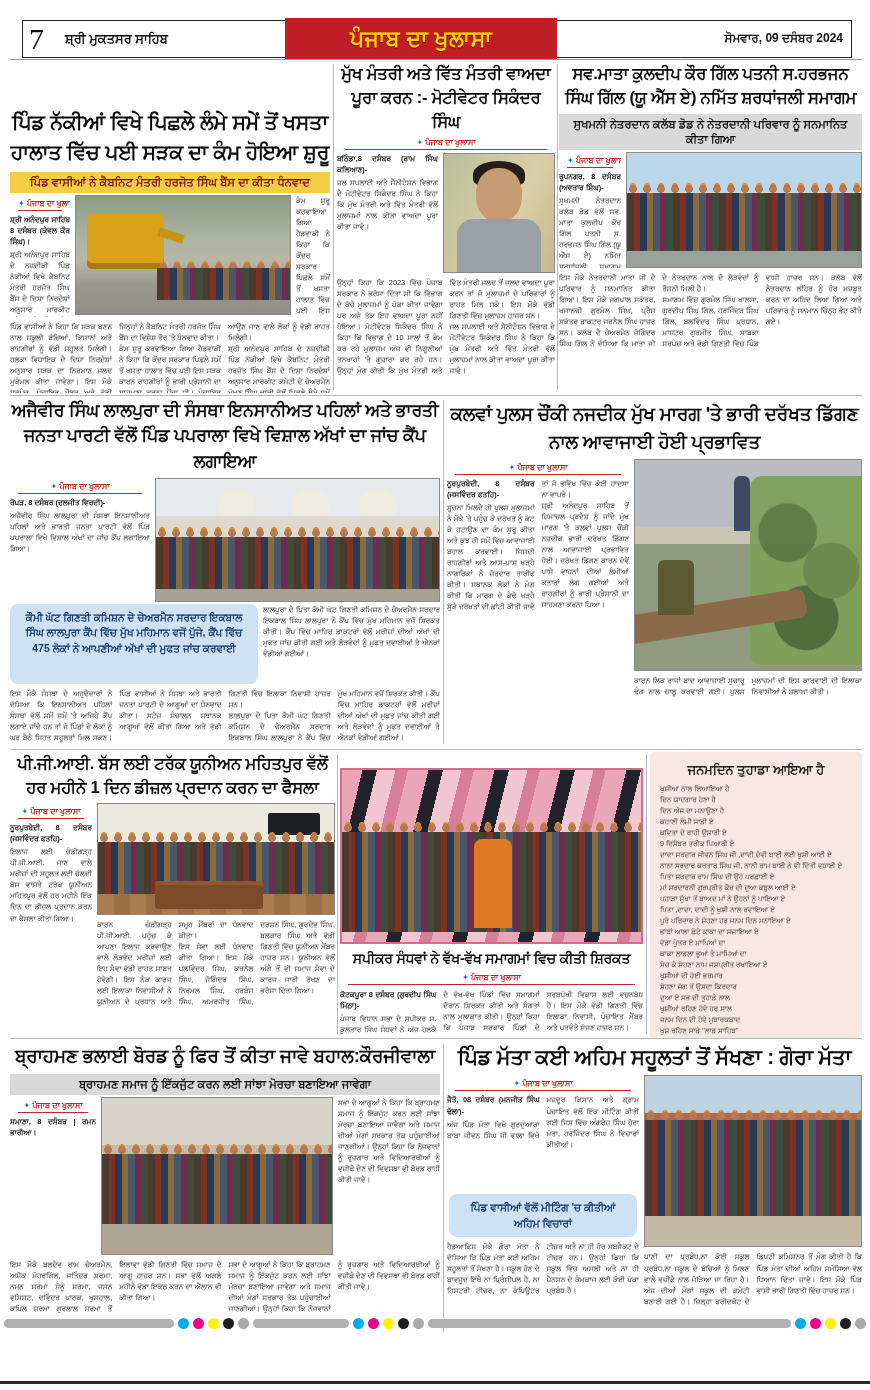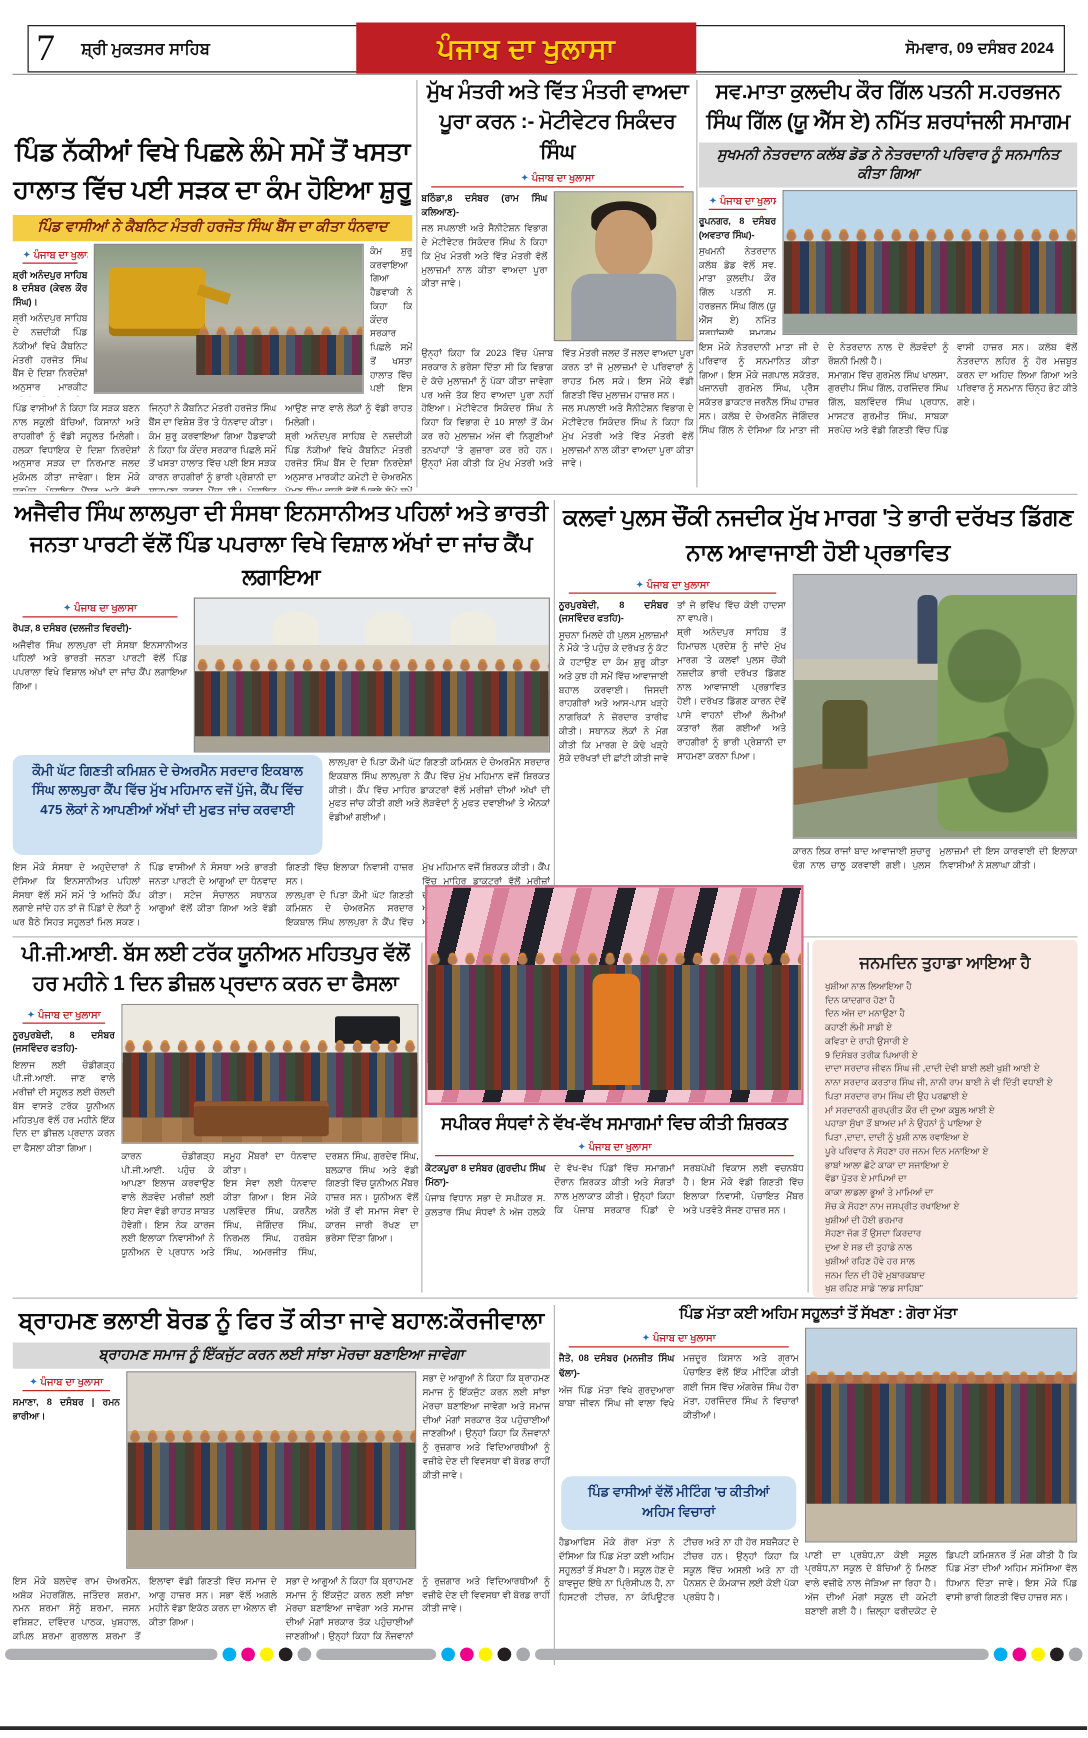--- a/index.html
+++ b/index.html
@@ -18,21 +18,21 @@
   .vrule{position:absolute;width:1px;background:#b9b9b9;}
   .hrule{position:absolute;height:1px;background:#b9b9b9;}
 
   
   .art{position:absolute;overflow:hidden;}
   .hl{margin:0;color:#0c0c0c;font-weight:800;text-align:center;letter-spacing:-0.2px;}
   .hl-xl{font-size:20.5px;line-height:1.48;margin-top:45px;}
   .hl-lg{font-size:18.5px;line-height:1.5;}
   .hl-md{font-size:16.5px;line-height:1.45;}
   .hl-sm{font-size:14px;line-height:1.4;}
-  .band{margin-top:4px;padding:3px 4px;font-weight:800;text-align:center;font-size:11.5px;line-height:1.3;font-style:italic;}
+  .band{margin-top:4px;padding:3px 4px;font-weight:800;text-align:center;font-size:11.5px;line-height:1.3;}
   .band-yellow{background:#f5cd45;color:#7a150d;}
   .band-gray{background:#d9d9d9;color:#111;}
   .byl{text-align:center;font-size:8px;font-weight:800;color:#c0272d;padding:2px 0 1px;border-bottom:1.5px solid #c0272d;margin:2px 8px 3px;white-space:nowrap;}
   .byl .star{color:#2b6cb8;font-size:8px;}
   .dl{margin:0 0 2px;font-size:7.4px;font-weight:700;color:#111;line-height:1.5;text-align:justify;}
   .bt{margin:0;font-size:7.3px;color:#222;line-height:1.52;text-align:justify;}
   .txtcol{overflow:hidden;}
   .body-flex{display:flex;gap:5px;margin-top:2px;}
   .cols{column-gap:7px;overflow:hidden;margin-top:4px;}
   .hbox{background:#cfe2f4;color:#16396f;font-weight:800;text-align:center;border-radius:8px;padding:6px 8px;font-size:10.5px;line-height:1.45;}
@@ -233,21 +233,21 @@
           <div class="desk"></div>
         </div>
         <div class="cols" style="column-count:3;height:98px">
           <p class="bt">ਕਾਰਨ ਚੰਡੀਗੜ੍ਹ ਪੀ.ਜੀ.ਆਈ. ਪਹੁੰਚ ਕੇ ਆਪਣਾ ਇਲਾਜ ਕਰਵਾਉਣ ਵਾਲੇ ਲੋੜਵੰਦ ਮਰੀਜ਼ਾਂ ਲਈ ਇਹ ਸੇਵਾ ਵੱਡੀ ਰਾਹਤ ਸਾਬਤ ਹੋਵੇਗੀ। ਇਸ ਨੇਕ ਕਾਰਜ ਲਈ ਇਲਾਕਾ ਨਿਵਾਸੀਆਂ ਨੇ ਯੂਨੀਅਨ ਦੇ ਪ੍ਰਧਾਨ ਅਤੇ ਸਮੂਹ ਮੈਂਬਰਾਂ ਦਾ ਧੰਨਵਾਦ ਕੀਤਾ।</p>
           <p class="bt">ਇਸ ਸੇਵਾ ਲਈ ਧੰਨਵਾਦ ਕੀਤਾ ਗਿਆ। ਇਸ ਮੌਕੇ ਪਲਵਿੰਦਰ ਸਿੰਘ, ਕਰਨੈਲ ਸਿੰਘ, ਜੋਗਿੰਦਰ ਸਿੰਘ, ਨਿਰਮਲ ਸਿੰਘ, ਹਰਬੰਸ ਸਿੰਘ, ਅਮਰਜੀਤ ਸਿੰਘ, ਦਰਸ਼ਨ ਸਿੰਘ, ਗੁਰਦੇਵ ਸਿੰਘ, ਬਲਕਾਰ ਸਿੰਘ ਅਤੇ ਵੱਡੀ ਗਿਣਤੀ ਵਿੱਚ ਯੂਨੀਅਨ ਮੈਂਬਰ ਹਾਜ਼ਰ ਸਨ। ਯੂਨੀਅਨ ਵੱਲੋਂ ਅੱਗੇ ਤੋਂ ਵੀ ਸਮਾਜ ਸੇਵਾ ਦੇ ਕਾਰਜ ਜਾਰੀ ਰੱਖਣ ਦਾ ਭਰੋਸਾ ਦਿੱਤਾ ਗਿਆ।</p>
         </div>
       </div>
     </div>
   </section>
 
-  <section class="art" style="left:340px;top:708px;width:303px;height:283px">
+  <section class="art" style="left:340px;top:768px;width:303px;height:283px">
     <div class="photo p-speaker" style="width:100%;height:176px;box-sizing:border-box;border:2px solid #d96a8c">
       <div class="heads" style="top:52px"></div>
       <div class="crowd" style="top:62px;height:100px"></div>
       <div class="vest"></div>
     </div>
     <h1 class="hl hl-sm" style="margin-top:5px">ਸਪੀਕਰ ਸੰਧਵਾਂ ਨੇ ਵੱਖ-ਵੱਖ ਸਮਾਗਮਾਂ ਵਿਚ ਕੀਤੀ ਸ਼ਿਰਕਤ</h1>
     <div class="byl"><span class="star">✦</span> <span>ਪੰਜਾਬ ਦਾ ਖੁਲਾਸਾ</span></div>
     <div class="cols" style="column-count:3;height:58px">
       <p class="dl">ਕੋਟਕਪੂਰਾ 8 ਦਸੰਬਰ (ਗੁਰਦੀਪ ਸਿੰਘ ਮਿੱਠਾ)-</p>
       <p class="bt">ਪੰਜਾਬ ਵਿਧਾਨ ਸਭਾ ਦੇ ਸਪੀਕਰ ਸ. ਕੁਲਤਾਰ ਸਿੰਘ ਸੰਧਵਾਂ ਨੇ ਅੱਜ ਹਲਕੇ ਦੇ ਵੱਖ-ਵੱਖ ਪਿੰਡਾਂ ਵਿੱਚ ਸਮਾਗਮਾਂ ਦੌਰਾਨ ਸ਼ਿਰਕਤ ਕੀਤੀ ਅਤੇ ਸੰਗਤਾਂ ਨਾਲ ਮੁਲਾਕਾਤ ਕੀਤੀ। ਉਨ੍ਹਾਂ ਕਿਹਾ ਕਿ ਪੰਜਾਬ ਸਰਕਾਰ ਪਿੰਡਾਂ ਦੇ ਸਰਬਪੱਖੀ ਵਿਕਾਸ ਲਈ ਵਚਨਬੱਧ ਹੈ। ਇਸ ਮੌਕੇ ਵੱਡੀ ਗਿਣਤੀ ਵਿੱਚ ਇਲਾਕਾ ਨਿਵਾਸੀ, ਪੰਚਾਇਤ ਮੈਂਬਰ ਅਤੇ ਪਤਵੰਤੇ ਸੱਜਣ ਹਾਜ਼ਰ ਸਨ।</p>
@@ -299,21 +299,21 @@
         <p class="bt">ਸਭਾ ਦੇ ਆਗੂਆਂ ਨੇ ਕਿਹਾ ਕਿ ਬ੍ਰਾਹਮਣ ਸਮਾਜ ਨੂੰ ਇੱਕਜੁੱਟ ਕਰਨ ਲਈ ਸਾਂਝਾ ਮੋਰਚਾ ਬਣਾਇਆ ਜਾਵੇਗਾ ਅਤੇ ਸਮਾਜ ਦੀਆਂ ਮੰਗਾਂ ਸਰਕਾਰ ਤੱਕ ਪਹੁੰਚਾਈਆਂ ਜਾਣਗੀਆਂ। ਉਨ੍ਹਾਂ ਕਿਹਾ ਕਿ ਨੌਜਵਾਨਾਂ ਨੂੰ ਰੁਜ਼ਗਾਰ ਅਤੇ ਵਿਦਿਆਰਥੀਆਂ ਨੂੰ ਵਜ਼ੀਫੇ ਦੇਣ ਦੀ ਵਿਵਸਥਾ ਵੀ ਬੋਰਡ ਰਾਹੀਂ ਕੀਤੀ ਜਾਵੇ।</p>
       </div>
     </div>
     <div class="cols" style="column-count:4;height:74px">
       <p class="bt">ਇਸ ਮੌਕੇ ਬਲਦੇਵ ਰਾਮ ਚੇਅਰਮੈਨ, ਅਸ਼ੋਕ ਮੋਹਰਗਿੱਲ, ਜਤਿੰਦਰ ਸ਼ਰਮਾ, ਨਮਨ ਸ਼ਰਮਾ ਸੋਨੂੰ ਸ਼ਰਮਾ, ਜਸਨ ਵਸ਼ਿਸ਼ਟ, ਦਵਿੰਦਰ ਪਾਠਕ, ਖੁਸ਼ਹਾਲ, ਕਪਿਲ ਸ਼ਰਮਾ ਗੁਰਲਾਲ ਸ਼ਰਮਾ ਤੋਂ ਇਲਾਵਾ ਵੱਡੀ ਗਿਣਤੀ ਵਿੱਚ ਸਮਾਜ ਦੇ ਆਗੂ ਹਾਜ਼ਰ ਸਨ। ਸਭਾ ਵੱਲੋਂ ਅਗਲੇ ਮਹੀਨੇ ਵੱਡਾ ਇਕੱਠ ਕਰਨ ਦਾ ਐਲਾਨ ਵੀ ਕੀਤਾ ਗਿਆ।</p>
       <p class="bt">ਸਭਾ ਦੇ ਆਗੂਆਂ ਨੇ ਕਿਹਾ ਕਿ ਬ੍ਰਾਹਮਣ ਸਮਾਜ ਨੂੰ ਇੱਕਜੁੱਟ ਕਰਨ ਲਈ ਸਾਂਝਾ ਮੋਰਚਾ ਬਣਾਇਆ ਜਾਵੇਗਾ ਅਤੇ ਸਮਾਜ ਦੀਆਂ ਮੰਗਾਂ ਸਰਕਾਰ ਤੱਕ ਪਹੁੰਚਾਈਆਂ ਜਾਣਗੀਆਂ। ਉਨ੍ਹਾਂ ਕਿਹਾ ਕਿ ਨੌਜਵਾਨਾਂ ਨੂੰ ਰੁਜ਼ਗਾਰ ਅਤੇ ਵਿਦਿਆਰਥੀਆਂ ਨੂੰ ਵਜ਼ੀਫੇ ਦੇਣ ਦੀ ਵਿਵਸਥਾ ਵੀ ਬੋਰਡ ਰਾਹੀਂ ਕੀਤੀ ਜਾਵੇ।</p>
     </div>
   </section>
 
   <section class="art" style="left:447px;top:1042px;width:415px;height:290px">
-    <h1 class="hl hl-md" style="font-size:12px">ਪਿੰਡ ਮੱਤਾ ਕਈ ਅਹਿਮ ਸਹੂਲਤਾਂ ਤੋਂ ਸੱਖਣਾ : ਗੋਰਾ ਮੱਤਾ</h1>
+    <h1 class="hl hl-md" style="font-size:21px">ਪਿੰਡ ਮੱਤਾ ਕਈ ਅਹਿਮ ਸਹੂਲਤਾਂ ਤੋਂ ਸੱਖਣਾ : ਗੋਰਾ ਮੱਤਾ</h1>
     <div class="body-flex" style="height:254px;margin-top:3px">
       <div class="txtcol" style="width:192px">
         <div class="byl"><span class="star">✦</span> <span>ਪੰਜਾਬ ਦਾ ਖੁਲਾਸਾ</span></div>
         <div class="cols" style="column-count:2;height:96px;margin-top:0">
           <p class="dl">ਜੈਤੋ, 08 ਦਸੰਬਰ (ਮਨਜੀਤ ਸਿੰਘ ਢੱਲਾ)-</p>
           <p class="bt">ਅੱਜ ਪਿੰਡ ਮੱਤਾ ਵਿਖੇ ਗੁਰਦੁਆਰਾ ਬਾਬਾ ਜੀਵਨ ਸਿੰਘ ਜੀ ਵਾਲਾ ਵਿਖੇ ਮਜ਼ਦੂਰ ਕਿਸਾਨ ਅਤੇ ਗ੍ਰਾਮ ਪੰਚਾਇਤ ਵੱਲੋਂ ਇੱਕ ਮੀਟਿੰਗ ਕੀਤੀ ਗਈ ਜਿਸ ਵਿੱਚ ਅੰਗਰੇਜ਼ ਸਿੰਘ ਹੋਰਾ ਮੱਤਾ, ਹਰਜਿੰਦਰ ਸਿੰਘ ਨੇ ਵਿਚਾਰਾਂ ਕੀਤੀਆਂ।</p>
         </div>
         <div class="hbox" style="margin:4px 2px">ਪਿੰਡ ਵਾਸੀਆਂ ਵੱਲੋਂ ਮੀਟਿੰਗ 'ਚ ਕੀਤੀਆਂ ਅਹਿਮ ਵਿਚਾਰਾਂ</div>
         <div class="cols" style="column-count:2;height:84px">
           <p class="bt">ਹੈਡਆਫਿਸ ਮੌਕੇ ਗੋਰਾ ਮੱਤਾ ਨੇ ਦੱਸਿਆ ਕਿ ਪਿੰਡ ਮੱਤਾ ਕਈ ਅਹਿਮ ਸਹੂਲਤਾਂ ਤੋਂ ਸੱਖਣਾ ਹੈ। ਸਕੂਲ ਹੋਣ ਦੇ ਬਾਵਜੂਦ ਇੱਥੇ ਨਾ ਪ੍ਰਿੰਸੀਪਲ ਹੈ, ਨਾ ਹਿਸਟਰੀ ਟੀਚਰ, ਨਾ ਕੰਪਿਊਟਰ ਟੀਚਰ ਅਤੇ ਨਾ ਹੀ ਹੋਰ ਸਬਜੈਕਟ ਦੇ ਟੀਚਰ ਹਨ। ਉਨ੍ਹਾਂ ਕਿਹਾ ਕਿ ਸਕੂਲ ਵਿੱਚ ਅਸਲੀ ਅਤੇ ਨਾ ਹੀ ਪੈਨਸ਼ਨ ਦੇ ਕੰਮਕਾਜ ਲਈ ਕੋਈ ਪੱਕਾ ਪ੍ਰਬੰਧ ਹੈ।</p>

